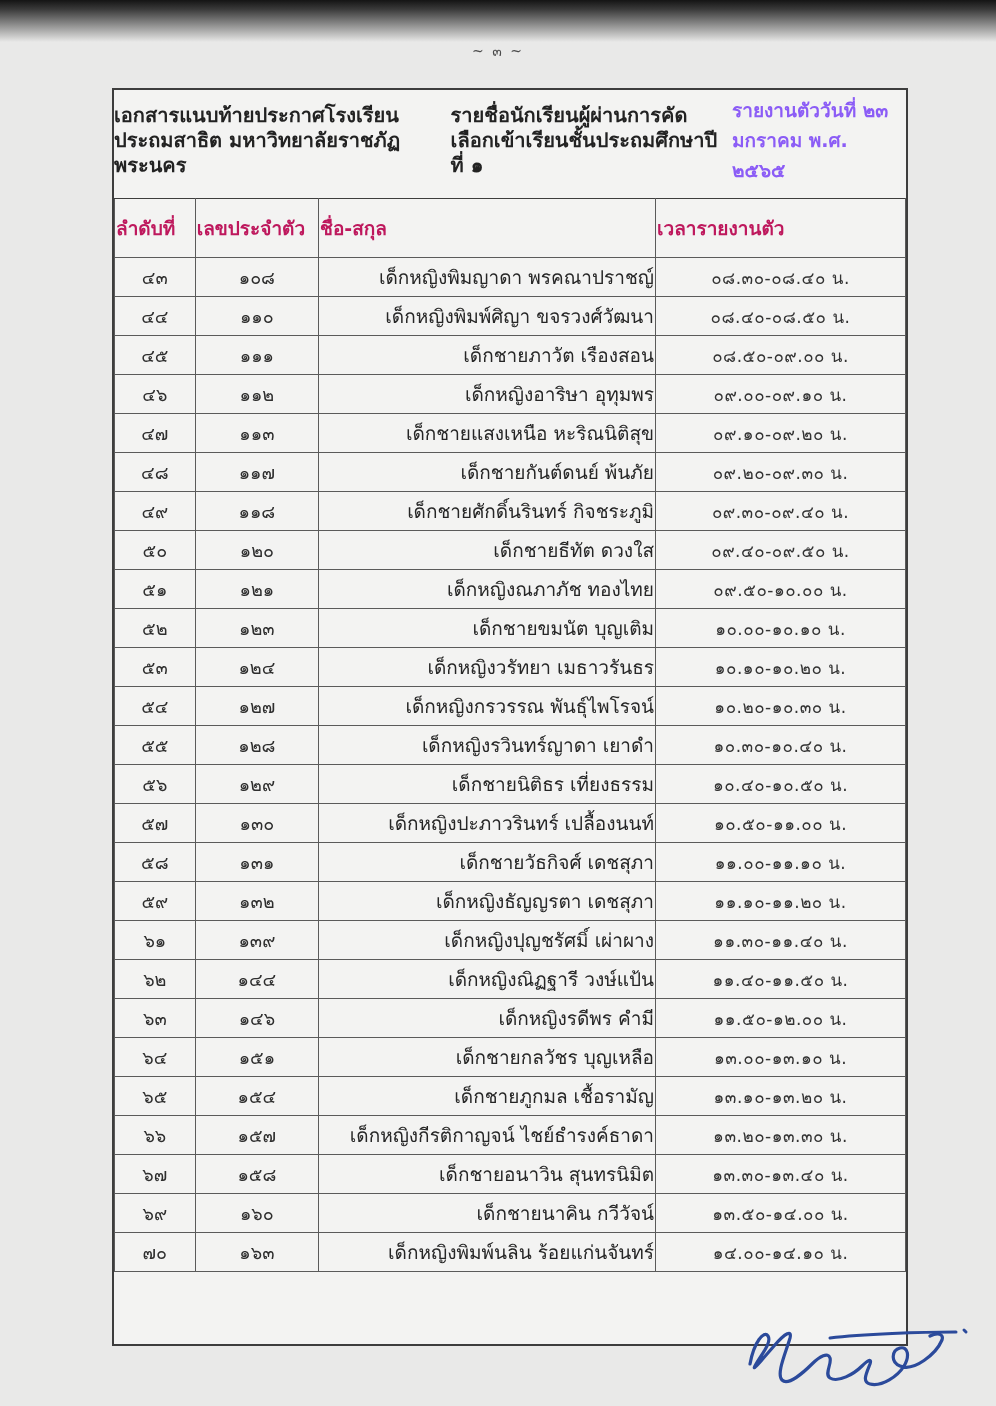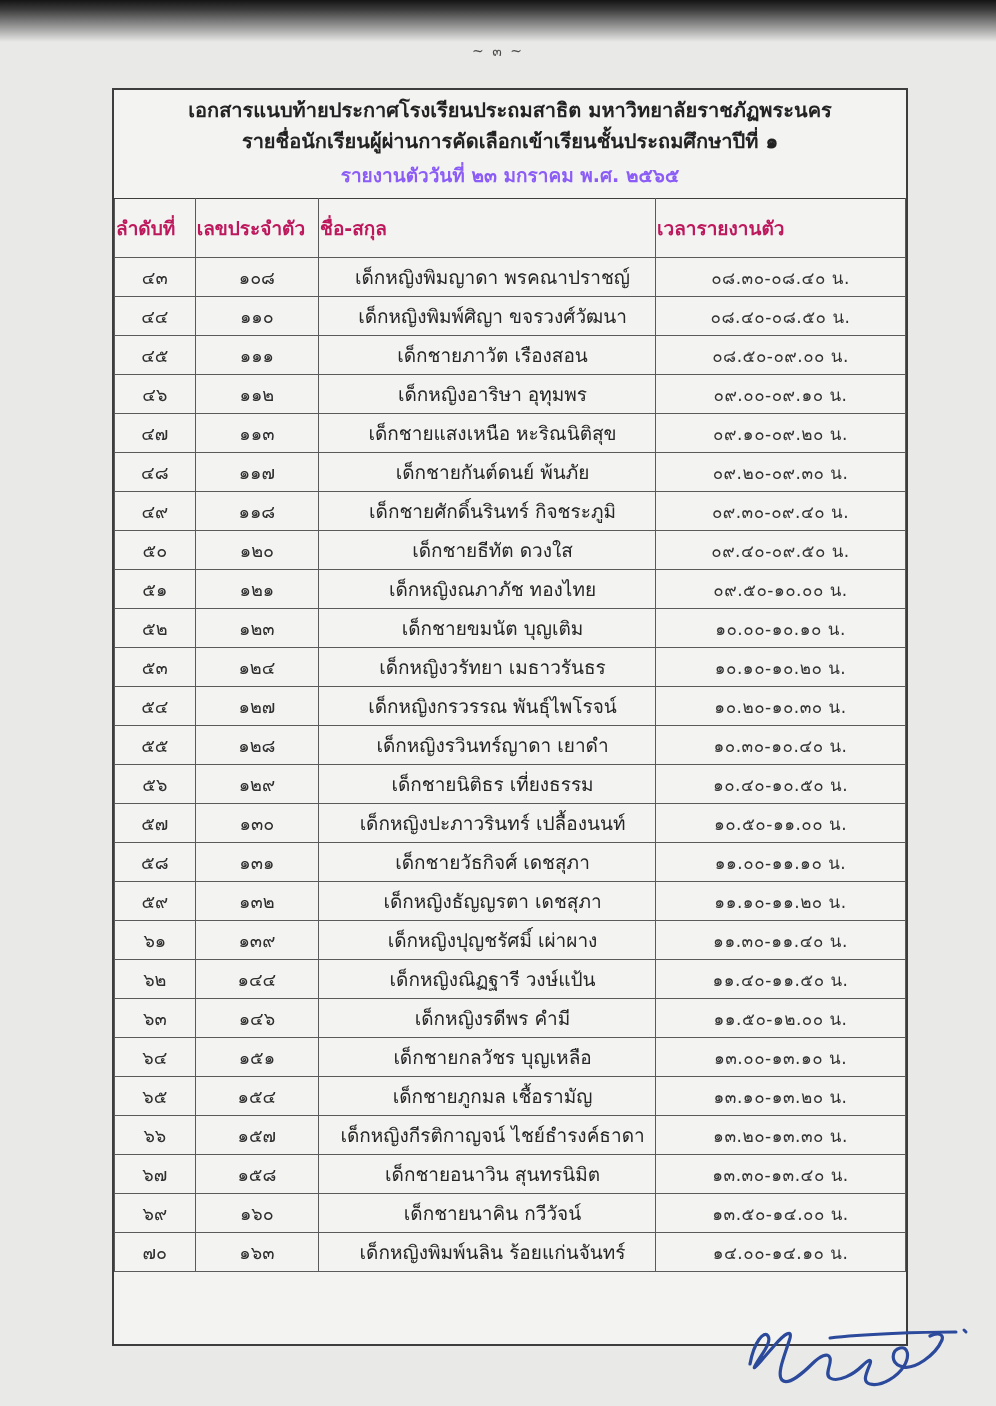--- a/index.html
+++ b/index.html
@@ -38,21 +38,21 @@
     top: 88px;
     width: 796px;
     height: 1258px;
     border: 2px solid #3d3d3d;
     background: #f3f3f2;
     box-sizing: border-box;
   }
   .title-block {
     height: 108px;
     display: flex;
-    flex-direction: column;
+    flex-direction: row;
     justify-content: flex-end;
     align-items: center;
     gap: 6px;
     padding-bottom: 8px;
     box-sizing: border-box;
   }
   .title-line1, .title-line2 {
     font-size: 20px;
     font-weight: bold;
     color: #222;
@@ -85,21 +85,21 @@
     vertical-align: middle;
   }
   table.roster td {
     height: 39px;
     font-size: 18px;
     color: #2e2e2e;
     text-align: center;
     vertical-align: middle;
   }
   table.roster td.col2 {
-    text-align: center;
+    text-align: right;
     padding-left: 12px;
     font-size: 19px;
     color: #262626;
   }
   table.roster td.col3 {
     font-size: 17px;
     color: #333;
     letter-spacing: 0.5px;
   }
   col.c-order  { width: 10.2%; }

